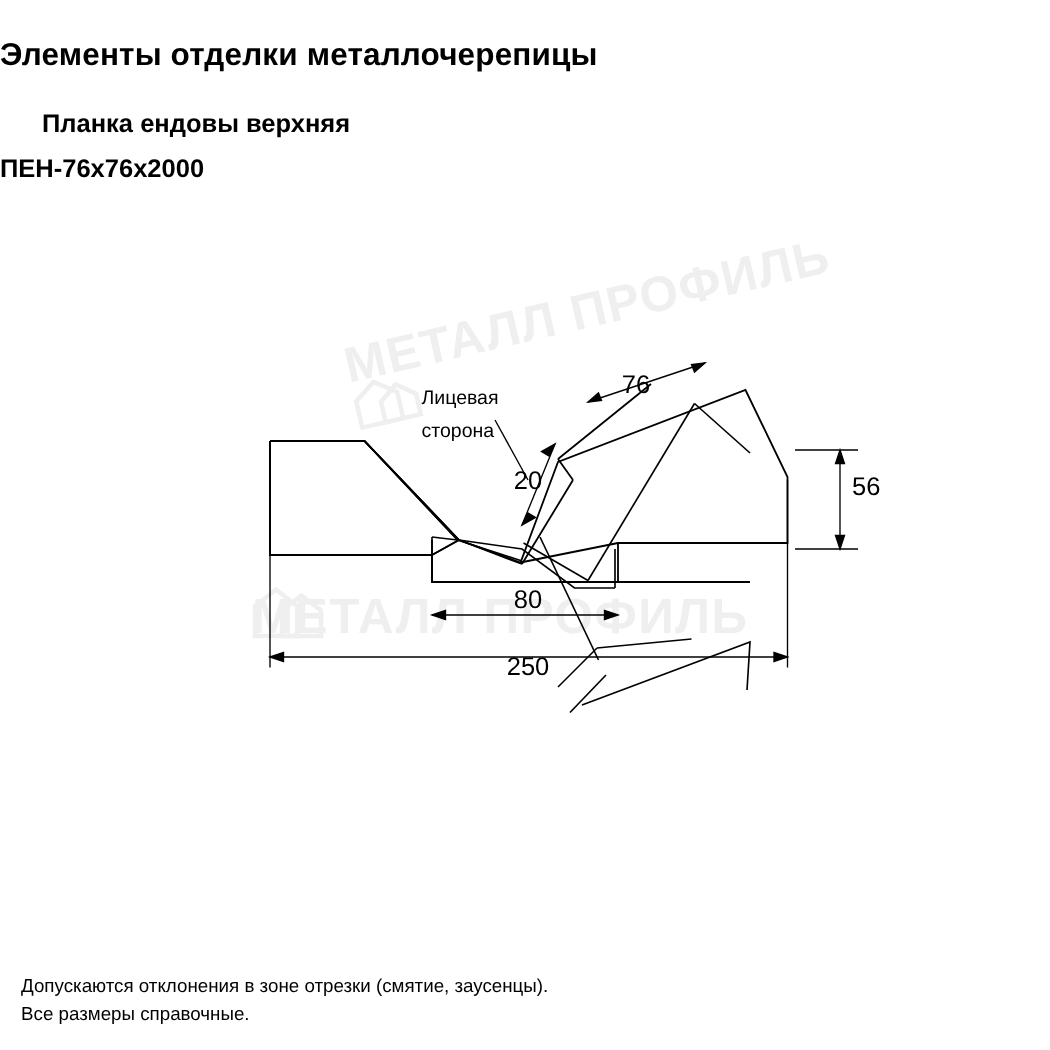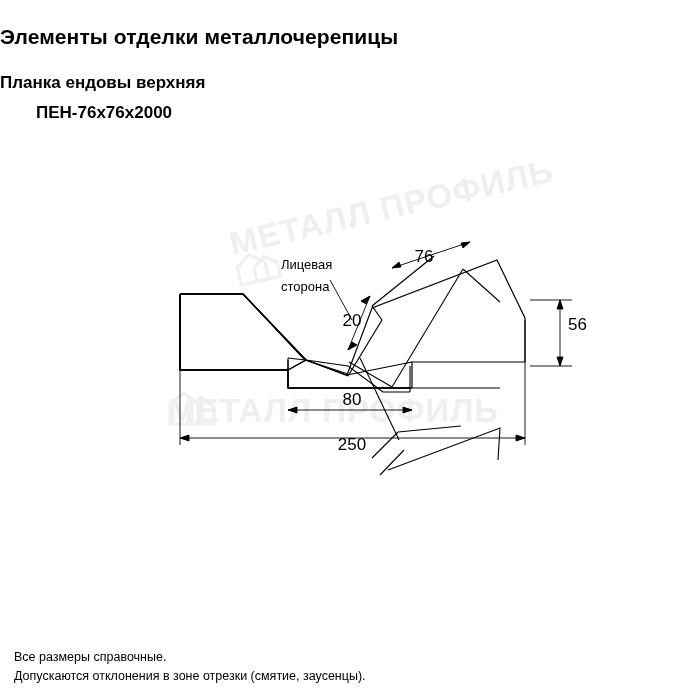--- a/index.html
+++ b/index.html
@@ -31,27 +31,27 @@
     font-size: 21px;
     font-weight: bold;
     letter-spacing: 0.1px;
     line-height: 26px;
   }
   .title-sub {
     font-size: 17px;
     font-weight: bold;
     margin-top: 22px;
     line-height: 22px;
+    padding-left: 28px;
   }
   .title-code {
     font-size: 17px;
     font-weight: bold;
     margin-top: 8px;
     line-height: 22px;
-    padding-left: 36px;
   }
   .drawing {
     position: absolute;
     top: 170px;
     left: 0;
     width: 700px;
     height: 330px;
   }
   .watermark {
     position: absolute;
@@ -255,17 +255,17 @@
     <text class="dim-text" x="352" y="280" text-anchor="middle">250</text>
     <text class="dim-text" x="568" y="160" text-anchor="start">56</text>
     <text class="dim-text" x="424" y="92" text-anchor="middle">76</text>
     <text class="dim-text" x="352" y="156" text-anchor="middle">20</text>
 
     <text class="face-text" x="281" y="99" text-anchor="start">Лицевая</text>
     <text class="face-text" x="281" y="121" text-anchor="start">сторона</text>
   </svg>
 
   <div class="footer">
+    <div>Допускаются отклонения в зоне отрезки (смятие, заусенцы).</div>
     <div>Все размеры справочные.</div>
-    <div>Допускаются отклонения в зоне отрезки (смятие, заусенцы).</div>
   </div>
 
 </div>
 
 </body></html>

